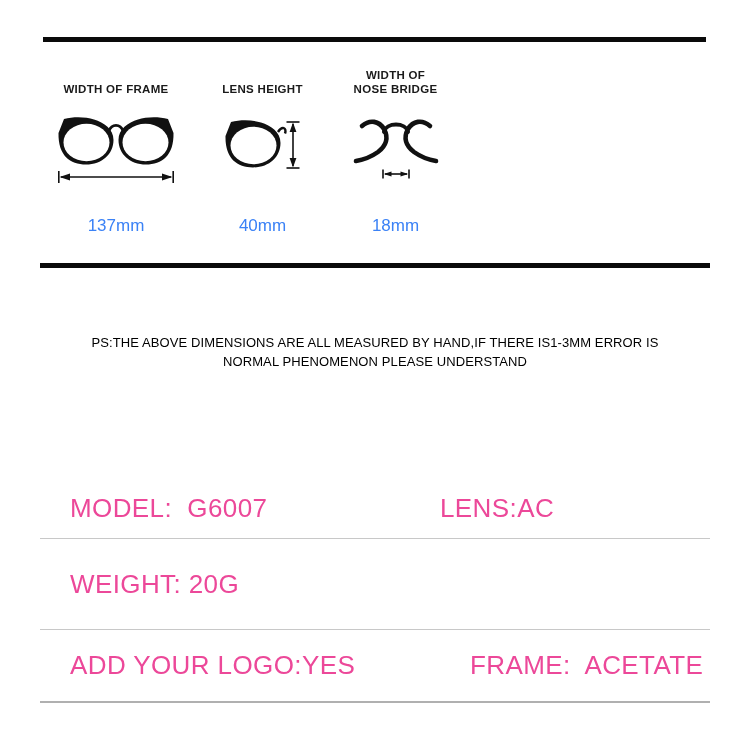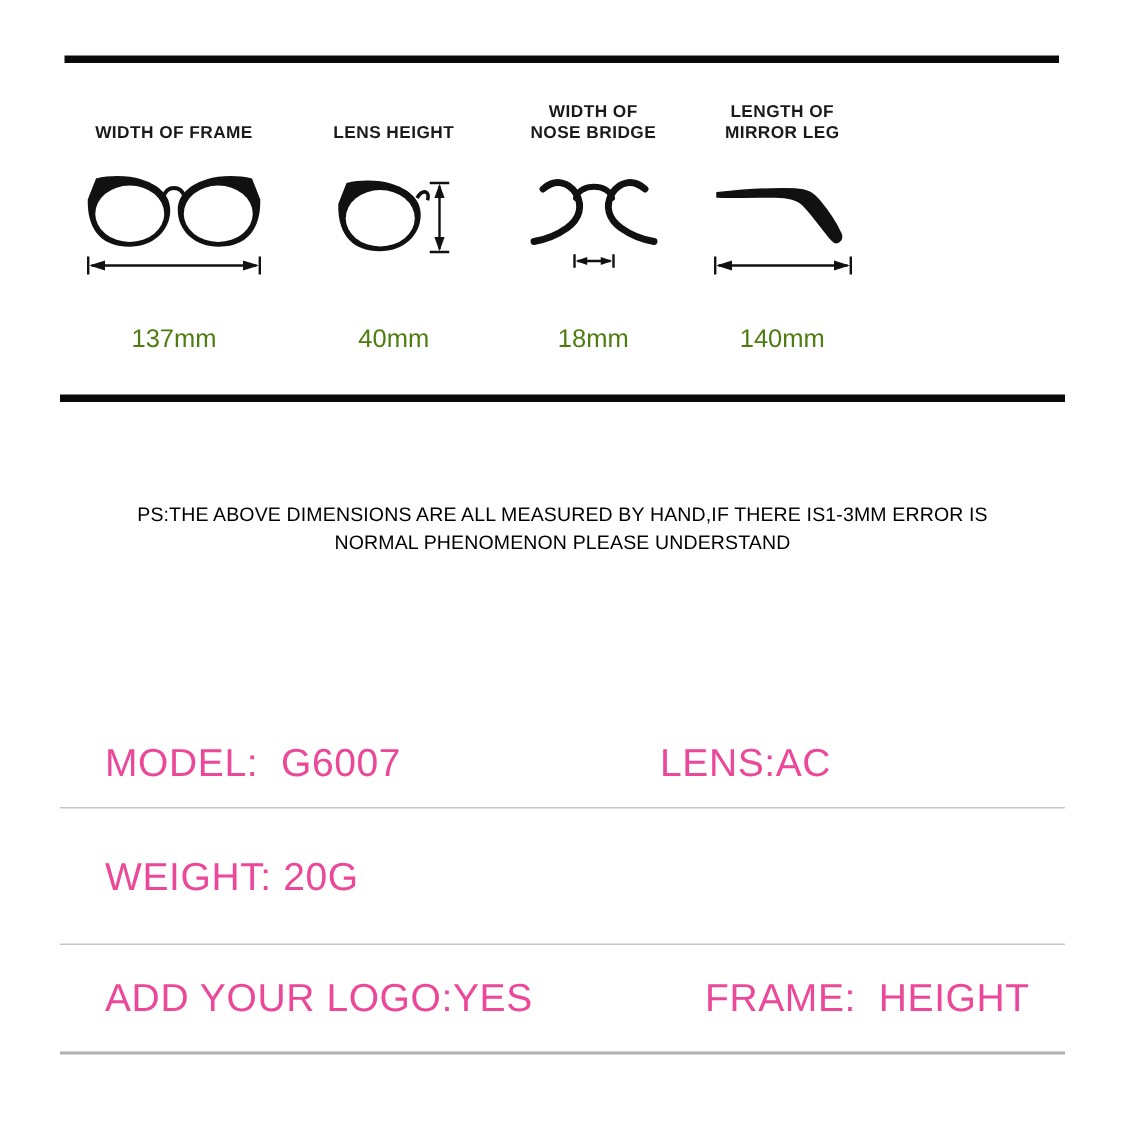--- a/index.html
+++ b/index.html
@@ -9,21 +9,21 @@
   #top-bar{margin:37px 44px 0 43px;}
   #mid-bar{margin:27px 40px 0 40px;}
 
   .spec-columns{margin:18px 40px 0 40px;display:grid;
                 grid-template-columns:152px 141px 125px 127px 125px;}
   .col{display:flex;flex-direction:column;align-items:center;}
   .col-label{min-height:36px;display:flex;align-items:flex-end;justify-content:center;
              text-align:center;font-size:11.5px;font-weight:700;letter-spacing:.3px;
              line-height:14px;color:#1a1a1a;white-space:pre-line;}
   .col-icon{margin-top:20px;height:70px;display:flex;align-items:center;justify-content:center;}
-  .col-value{margin-top:30px;font-size:17px;font-weight:400;color:#4d7c0f;}
+  .col-value{margin-top:30px;font-size:17px;font-weight:400;color:#3b82f6;}
 
   .ps-note{margin-top:65px;text-align:center;font-size:13px;line-height:19px;
            color:#000000;letter-spacing:.1px;}
 
   .spec-table{margin:107px 40px 0 40px;}
   .spec-row{display:flex;align-items:center;border-bottom:1px solid #c8c8c8;}
   .spec-row.r1{height:60px;}
   .spec-row.r2{height:90px;}
   .spec-row.r3{height:71px;border-bottom:2px solid #b0b0b0;gap:30px;}
   .cell{font-size:26px;font-weight:400;letter-spacing:.4px;color:#ec4899;white-space:pre;}
@@ -97,52 +97,35 @@
           <line x1="63" y1="53.5" x2="63" y2="62.5"></line>
           <line x1="39" y1="58" x2="61" y2="58"></line>
           <polygon class="ink" points="37.8,58 45.5,55.4 45.5,60.6" stroke="none"></polygon>
           <polygon class="ink" points="62.2,58 54.5,55.4 54.5,60.6" stroke="none"></polygon>
         </g>
       </svg>
     </div>
     <div class="col-value">18mm</div>
   </div>
 
-  <div class="col">
-    <div class="col-label">LENGTH OF
-MIRROR LEG</div>
-    <div class="col-icon">
-      <svg width="100" height="70" viewBox="0 0 100 70">
-        <path class="ink" stroke="#111" stroke-width="1" stroke-linejoin="round" d="M6,12.5 C25,10.5 48,9.5 58,10 C66,10.5 69.5,12 74.5,18 C79.5,24 85.5,33 88.5,39.5 C90.5,44 86,48 82.5,44 C76.5,37 69.5,27 63.5,20.8 C59.5,16.6 53.5,15.2 44,15.3 C30,15.4 14,15.7 6,15.3 Z"></path>
-        <g stroke="#111" stroke-width="1.6">
-          <line x1="4.8" y1="55" x2="4.8" y2="67"></line>
-          <line x1="95.2" y1="55" x2="95.2" y2="67"></line>
-          <line x1="7" y1="61" x2="93" y2="61"></line>
-          <polygon class="ink" points="5.5,61 16,57.6 16,64.4" stroke="none"></polygon>
-          <polygon class="ink" points="94.5,61 84,57.6 84,64.4" stroke="none"></polygon>
-        </g>
-      </svg>
-    </div>
-    <div class="col-value">140mm</div>
-  </div>
 
 </div>
 
 <div id="mid-bar" class="rule-bar"></div>
 
 <div class="ps-note">
   <div>PS:THE ABOVE DIMENSIONS ARE ALL MEASURED BY HAND,IF THERE IS1-3MM ERROR IS</div>
   <div>NORMAL PHENOMENON PLEASE UNDERSTAND</div>
 </div>
 
 <div class="spec-table">
   <div class="spec-row r1">
     <div class="cell cell-left">MODEL:  G6007</div>
     <div class="cell cell-right">LENS:AC</div>
   </div>
   <div class="spec-row r2">
     <div class="cell cell-left">WEIGHT: 20G</div>
   </div>
   <div class="spec-row r3">
     <div class="cell cell-left">ADD YOUR LOGO:YES</div>
-    <div class="cell cell-right">FRAME:  HEIGHT</div>
+    <div class="cell cell-right">FRAME:  ACETATE</div>
   </div>
 </div>
 
 </body></html>

